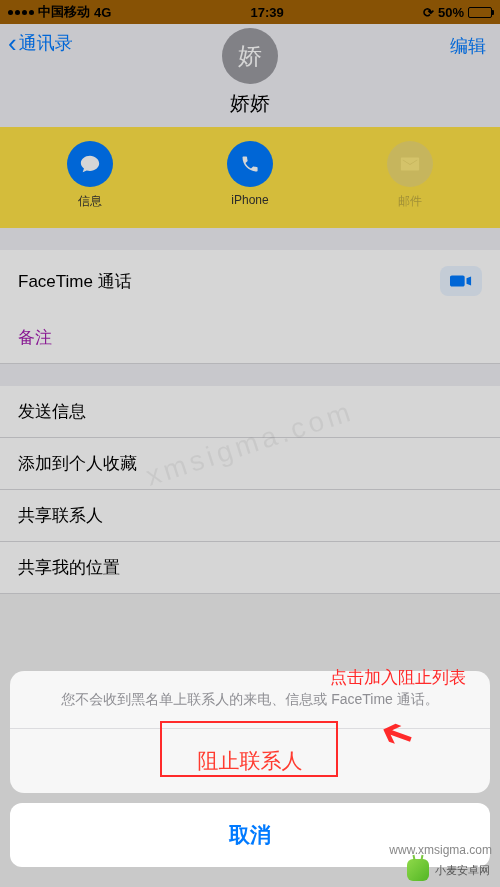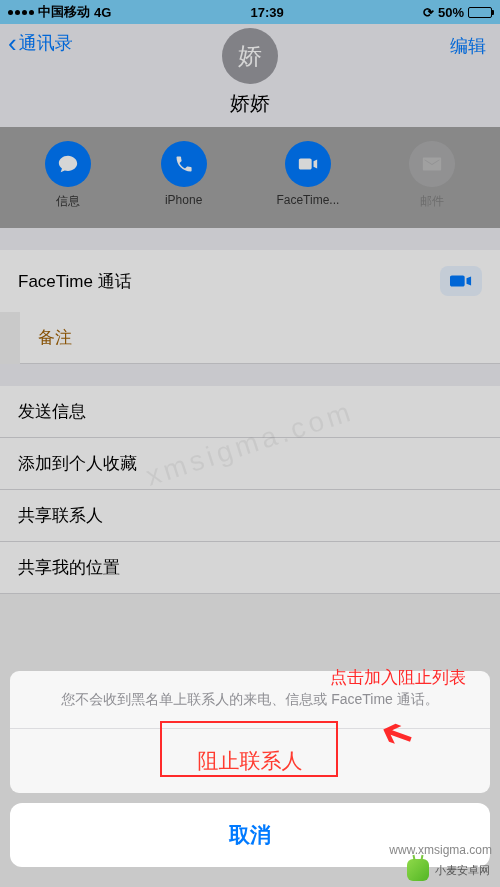--- a/index.html
+++ b/index.html
@@ -1,56 +1,56 @@
 <!DOCTYPE html>
 <html><head>
 <meta charset="utf-8">
 <style>
   * { margin: 0; padding: 0; box-sizing: border-box; font-family: -apple-system, "Helvetica Neue", Arial, sans-serif; }
   body { width: 500px; height: 887px; background: #f0f0f0; position: relative; overflow: hidden; }
 
   
-  .status-bar { height: 24px; display: flex; align-items: center; justify-content: space-between; padding: 0 8px; font-size: 13px; font-weight: 600; background: #7dd3fc; }
+  .status-bar { height: 24px; display: flex; align-items: center; justify-content: space-between; padding: 0 8px; font-size: 13px; font-weight: 600; background: #a16207; }
   .status-left, .status-right { display: flex; align-items: center; gap: 4px; }
   .sig-dots { display: flex; gap: 2px; }
   .sig-dots span { width: 5px; height: 5px; border-radius: 50%; background: #000; }
   .battery { display: inline-flex; align-items: center; gap: 2px; }
   .battery-body { width: 24px; height: 11px; border: 1px solid #000; border-radius: 2px; position: relative; }
   .battery-body::after { content: ""; position: absolute; right: -3px; top: 2px; width: 2px; height: 5px; background: #000; border-radius: 0 1px 1px 0; }
   .battery-level { height: 100%; width: 50%; background: #000; }
 
   
   .header { background: #efeff4; padding: 4px 14px 10px; text-align: center; position: relative; }
   .back { position: absolute; left: 8px; top: 6px; color: #007aff; font-size: 18px; display: flex; align-items: center; }
   .back .chev { font-size: 26px; line-height: 1; margin-right: 2px; }
   .edit { position: absolute; right: 14px; top: 10px; color: #007aff; font-size: 18px; }
   .avatar { width: 56px; height: 56px; border-radius: 50%; background: #9a9aa0; color: #fff; display: flex; align-items: center; justify-content: center; font-size: 24px; margin: 0 auto 6px; }
   .contact-name { font-size: 20px; font-weight: 400; }
 
   
-  .actions { display: flex; justify-content: space-around; padding: 14px 10px 18px; background: #a3a3a3; }
+  .actions { display: flex; justify-content: space-around; padding: 14px 10px 18px; background: #fde047; }
   .action { display: flex; flex-direction: column; align-items: center; gap: 6px; font-size: 12px; color: #333; }
   .action .circ { width: 46px; height: 46px; border-radius: 50%; background: #007aff; display: flex; align-items: center; justify-content: center; color: #fff; }
   .action.disabled { opacity: 0.3; }
   .action.disabled .circ { background: #c7c7cc; color: #fff; }
 
   
   .section-gap { height: 22px; background: #efeff4; }
   .row { background: #fff; padding: 14px 18px; font-size: 17px; color: #000; border-bottom: 1px solid #d8d8dc; display: flex; justify-content: space-between; align-items: center; }
-  .row.dim { color: #a16207; margin-left: 20px; }
+  .row.dim { color: #a21caf; }
   .ft-row { background: #fff; padding: 16px 18px; display: flex; justify-content: space-between; align-items: center; gap: 12px; }
   .ft-row .label { font-size: 17px; }
   .video-btn { width: 42px; height: 30px; border-radius: 8px; background: #eaf4ff; display: flex; align-items: center; justify-content: center; color: #007aff; }
 
   
   .dim-overlay { position: absolute; inset: 0; background: rgba(0,0,0,0.16); }
 
   
   .sheet-wrap { position: absolute; left: 10px; right: 10px; bottom: 20px; }
-  .sheet { background: rgba(248,248,248,0.97); border-radius: 9px; overflow: hidden; margin-bottom: 10px; }
+  .sheet { background: rgba(248,248,248,0.97); border-radius: 14px; overflow: hidden; margin-bottom: 10px; }
   .sheet-msg { padding: 18px 28px; font-size: 14px; color: #8e8e93; text-align: center; line-height: 1.5; border-bottom: 1px solid #dcdcdf; }
   .sheet-btn { padding: 18px 0; text-align: center; font-size: 21px; color: #ff3b30; }
   .cancel { background: #fff; border-radius: 12px; padding: 18px 0; text-align: center; font-size: 21px; color: #007aff; font-weight: 600; }
 
   
   .anno-label { position: absolute; right: 34px; bottom: 198px; color: #ff2a2a; font-size: 17px; font-weight: 500; margin-top: 12px; }
   .anno-arrow { position: absolute; right: 86px; bottom: 128px; color: #ff2a2a; font-size: 40px; transform: rotate(200deg); }
   .anno-box { position: absolute; left: 160px; bottom: 110px; width: 178px; height: 56px; border: 2px solid #ff2a2a; pointer-events: none; }
 
   
@@ -110,28 +110,20 @@
       <span>信息</span>
     </div>
     <div class="action">
       <div class="circ">
         <svg width="20" height="20" viewBox="0 0 24 24" fill="currentColor">
             <path d="M6.6 10.8c1.4 2.8 3.8 5.1 6.6 6.6l2.2-2.2c.3-.3.7-.4 1-.2 1.2.4 2.4.6 3.7.6.6 0 1 .4 1 1V20c0 .6-.4 1-1 1C10.6 21 3 13.4 3 4c0-.6.4-1 1-1h3.5c.6 0 1 .4 1 1 0 1.2.2 2.5.6 3.7.1.4 0 .8-.2 1L6.6 10.8z"></path>
           </svg>
       </div>
       <span>iPhone</span>
     </div>
-    <div class="action">
-      <div class="circ">
-        <svg width="22" height="22" viewBox="0 0 24 24" fill="currentColor">
-            <path d="M4 6h10c1.1 0 2 .9 2 2v8c0 1.1-.9 2-2 2H4c-1.1 0-2-.9-2-2V8c0-1.1.9-2 2-2zm14 3l4-2v10l-4-2V9z"></path>
-          </svg>
-      </div>
-      <span>FaceTime...</span>
-    </div>
     <div class="action disabled">
       <div class="circ">
         <svg width="22" height="22" viewBox="0 0 24 24" fill="currentColor">
             <path d="M3 5h18c.6 0 1 .4 1 1v12c0 .6-.4 1-1 1H3c-.6 0-1-.4-1-1V6c0-.6.4-1 1-1zm9 7L4 7v1l8 5 8-5V7l-8 5z"></path>
           </svg>
       </div>
       <span>邮件</span>
     </div>
   </div>
 

